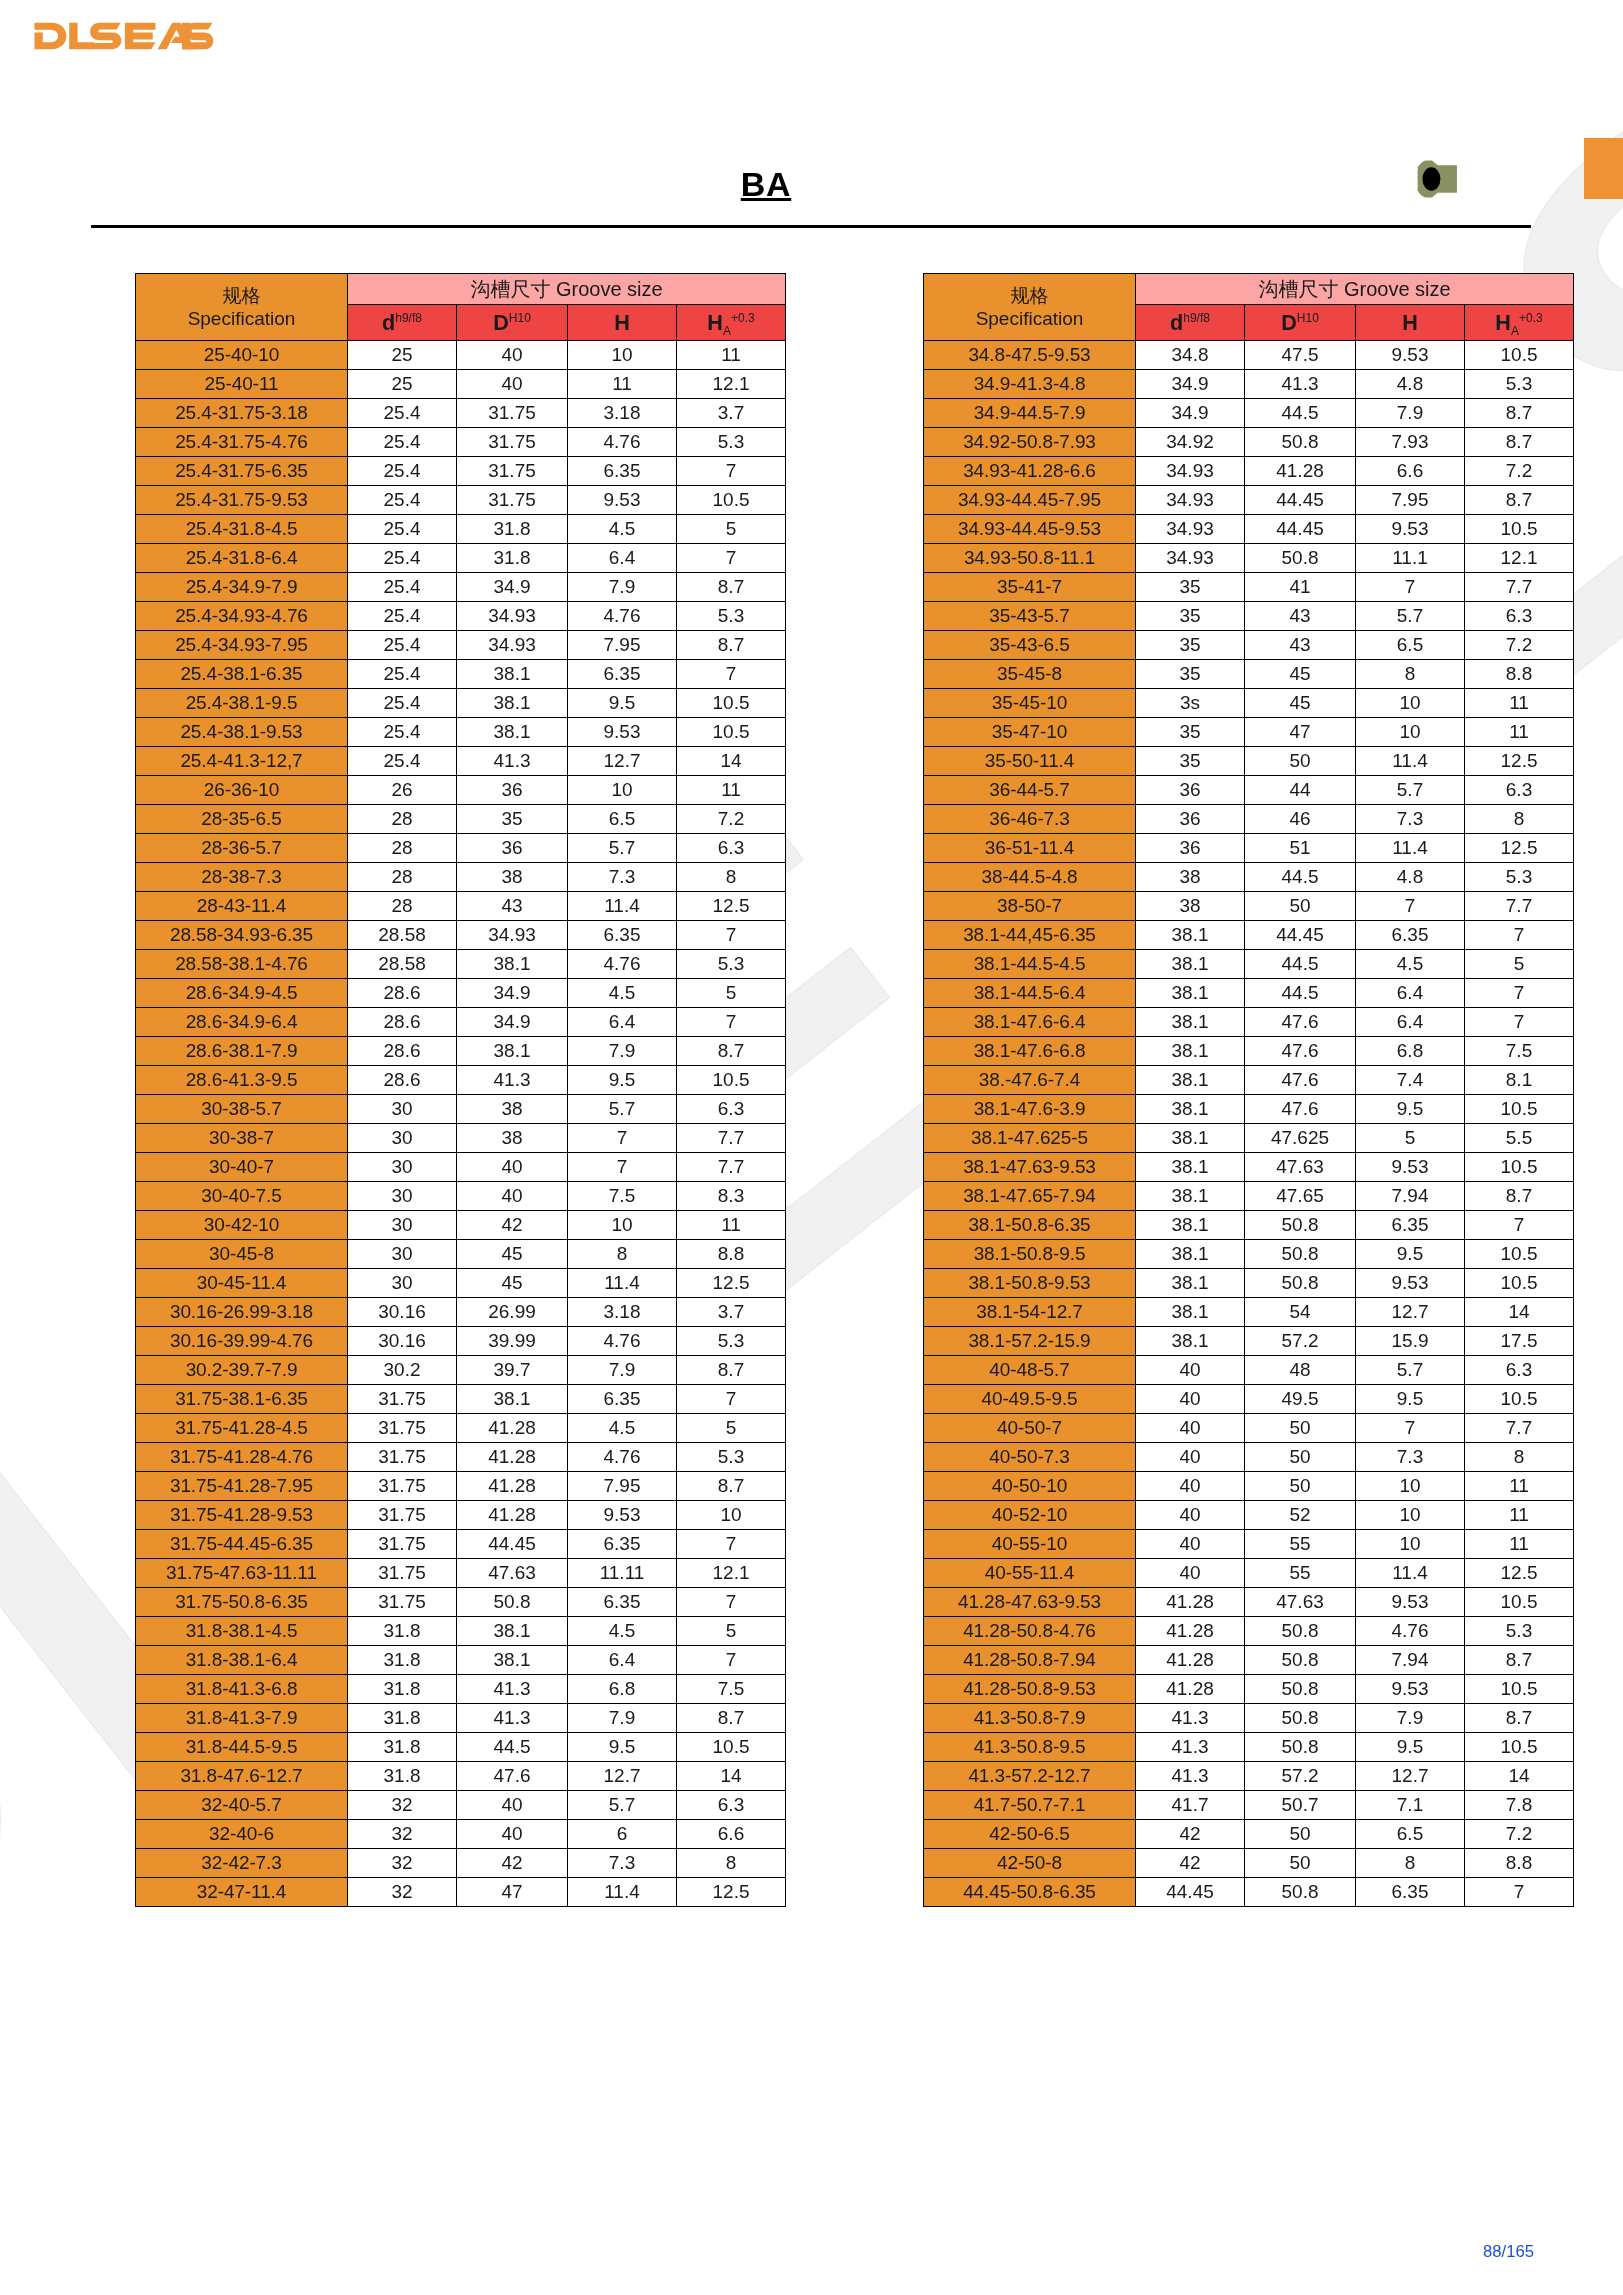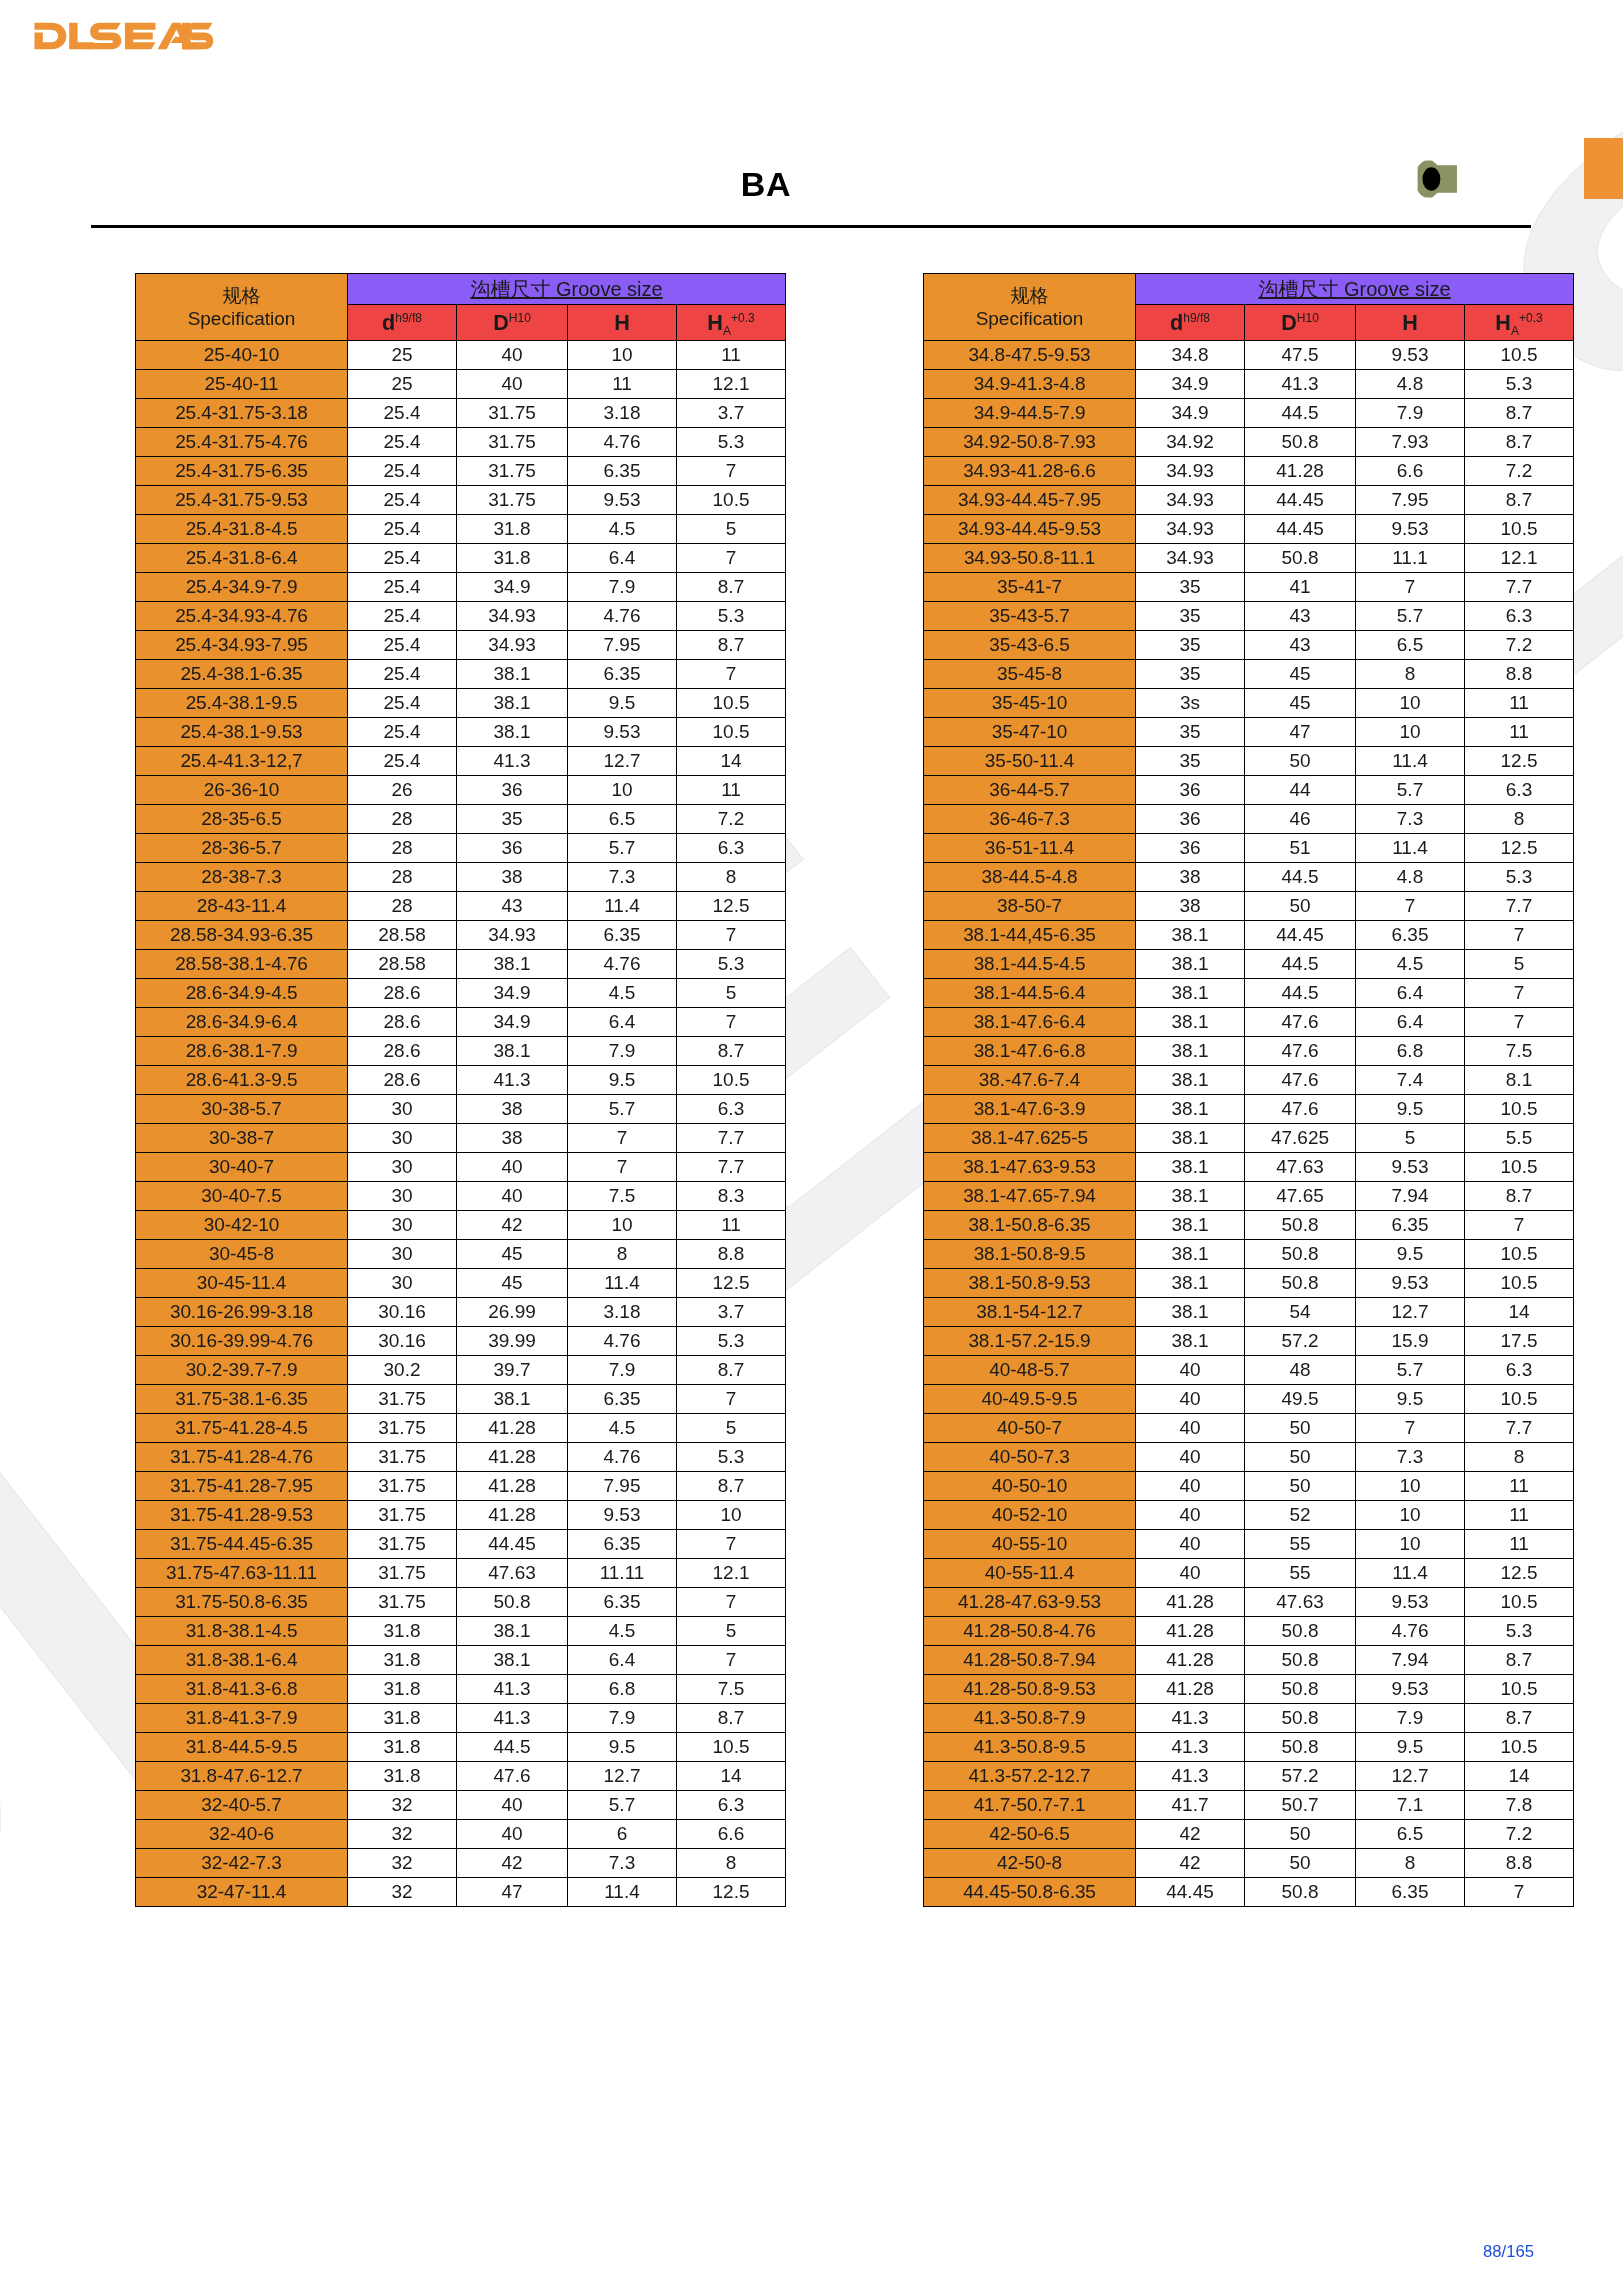--- a/index.html
+++ b/index.html
@@ -55,20 +55,21 @@
     left: 0;
     top: 165px;
     width: 1532px;
     text-align: center;
     font-size: 34px;
     font-weight: bold;
     color: #000;
     letter-spacing: 0.7px;
     z-index: 3;
     font-family: "Liberation Sans", sans-serif;
+    text-decoration: underline;
   }
 
   #header-rule {
     position: absolute;
     left: 91px;
     top: 225px;
     width: 1440px;
     height: 2.8px;
     background: #000;
     z-index: 3;
@@ -113,23 +114,22 @@
     font-size: 18px;
     line-height: 1.22;
     padding: 2.8px 1.4px;
   }
   th.spec-head .cn { display: block; font-size: 19px; }
   th.spec-head .en { display: block; font-size: 19px; }
 
   th.groove-head {
     height: 31px;
     font-size: 20px;
-    background: #8b5cf6;
+    background: #fca5a5;
     padding: 1.4px 2.8px 2.8px 2.8px;
-    text-decoration: underline;
   }
   th.col-head {
     height: 36px;
     background: #ef4444;
     font-size: 21.6px;
     white-space: nowrap;
   }
   th.col-head .sup {
     font-size: 12px;
     vertical-align: super;

